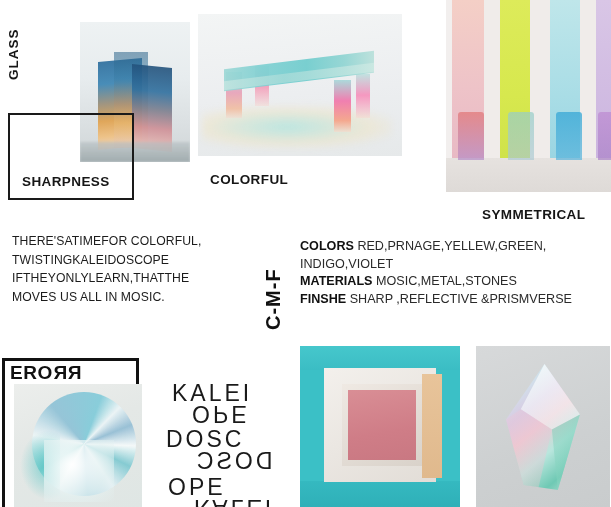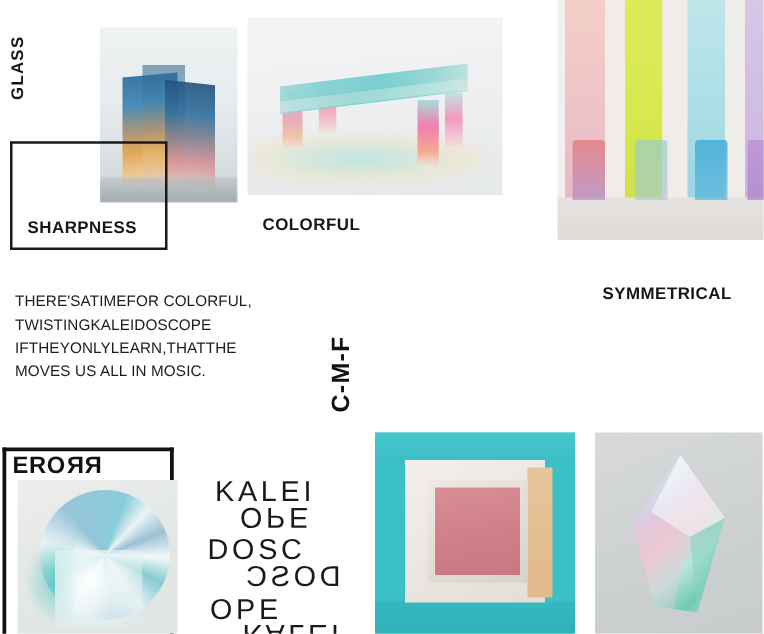--- a/index.html
+++ b/index.html
@@ -126,21 +126,21 @@
   #photo-symmetrical .floor{
     left:0;top:158px;width:165px;height:34px;
     background:linear-gradient(180deg,#e6e2df,#dedad7);
   }
   #photo-symmetrical .chair{position:absolute;top:112px;width:26px;height:48px;border-radius:3px 3px 0 0;}
   #photo-symmetrical .ch1{left:12px;background:linear-gradient(180deg,rgba(226,120,120,.75),rgba(180,140,200,.7));}
   #photo-symmetrical .ch2{left:62px;background:linear-gradient(180deg,rgba(150,205,200,.7),rgba(170,200,210,.65));}
   #photo-symmetrical .ch3{left:110px;background:linear-gradient(180deg,rgba(60,170,215,.8),rgba(90,180,220,.7));}
   #photo-symmetrical .ch4{left:152px;width:16px;background:linear-gradient(180deg,rgba(190,140,210,.75),rgba(170,130,200,.7));}
 
-  #lbl-symmetrical{left:482px;top:207px;margin-top:20px;}
+  #lbl-symmetrical{left:482px;top:207px;}
 
   
   #body-copy{
     left:12px;top:232px;width:250px;
     font-size:12.2px;line-height:18.5px;letter-spacing:.1px;
     color:#1c1c1c;
   }
   #body-copy div{white-space:nowrap;}
 
   
@@ -304,20 +304,37 @@
 
   <div class="abs" id="body-copy">
     <div>THERE'SATIMEFOR COLORFUL,</div>
     <div>TWISTINGKALEIDOSCOPE</div>
     <div>IFTHEYONLYLEARN,THATTHE</div>
     <div>MOVES US ALL IN MOSIC.</div>
   </div>
 
   <div class="abs" id="cmf-block">
     <div id="cmf-rot">C-M-F</div>
+    <div id="cmf-lines">
+      <div class="row">
+        <b>COLORS</b>
+        <span>RED,PRNAGE,YELLEW,GREEN,</span>
+      </div>
+      <div class="row">
+        <span>INDIGO,VIOLET</span>
+      </div>
+      <div class="row">
+        <b>MATERIALS</b>
+        <span>MOSIC,METAL,STONES</span>
+      </div>
+      <div class="row">
+        <b>FINSHE</b>
+        <span>SHARP ,REFLECTIVE &amp;PRISMVERSE</span>
+      </div>
+    </div>
   </div>
 
   <div class="abs" id="box-erorr"></div>
 
   <div class="abs" id="lbl-erorr">
     <span>ERO</span>
     <span class="mirror">RR</span>
   </div>
 
   <div class="abs" id="photo-burst">

